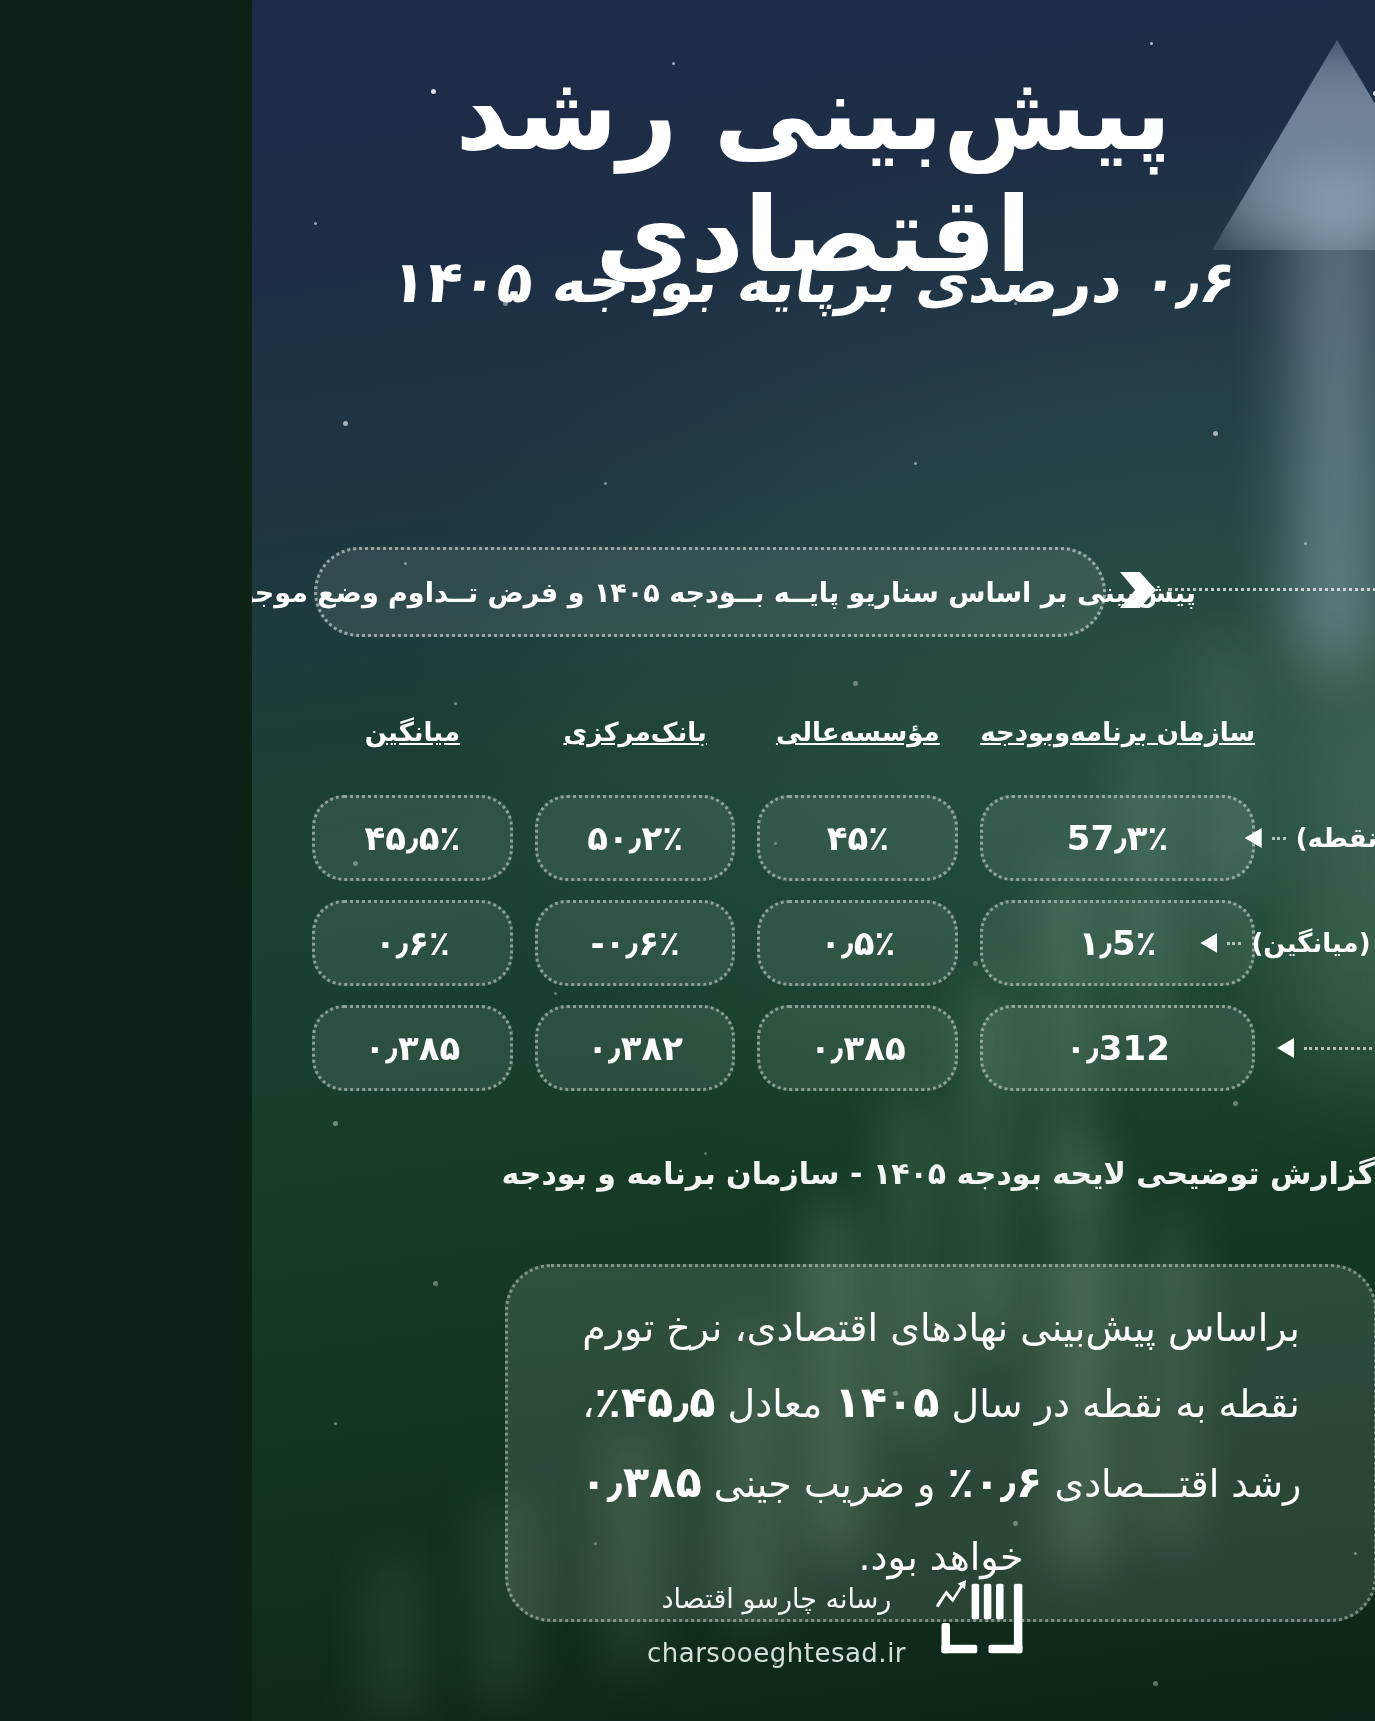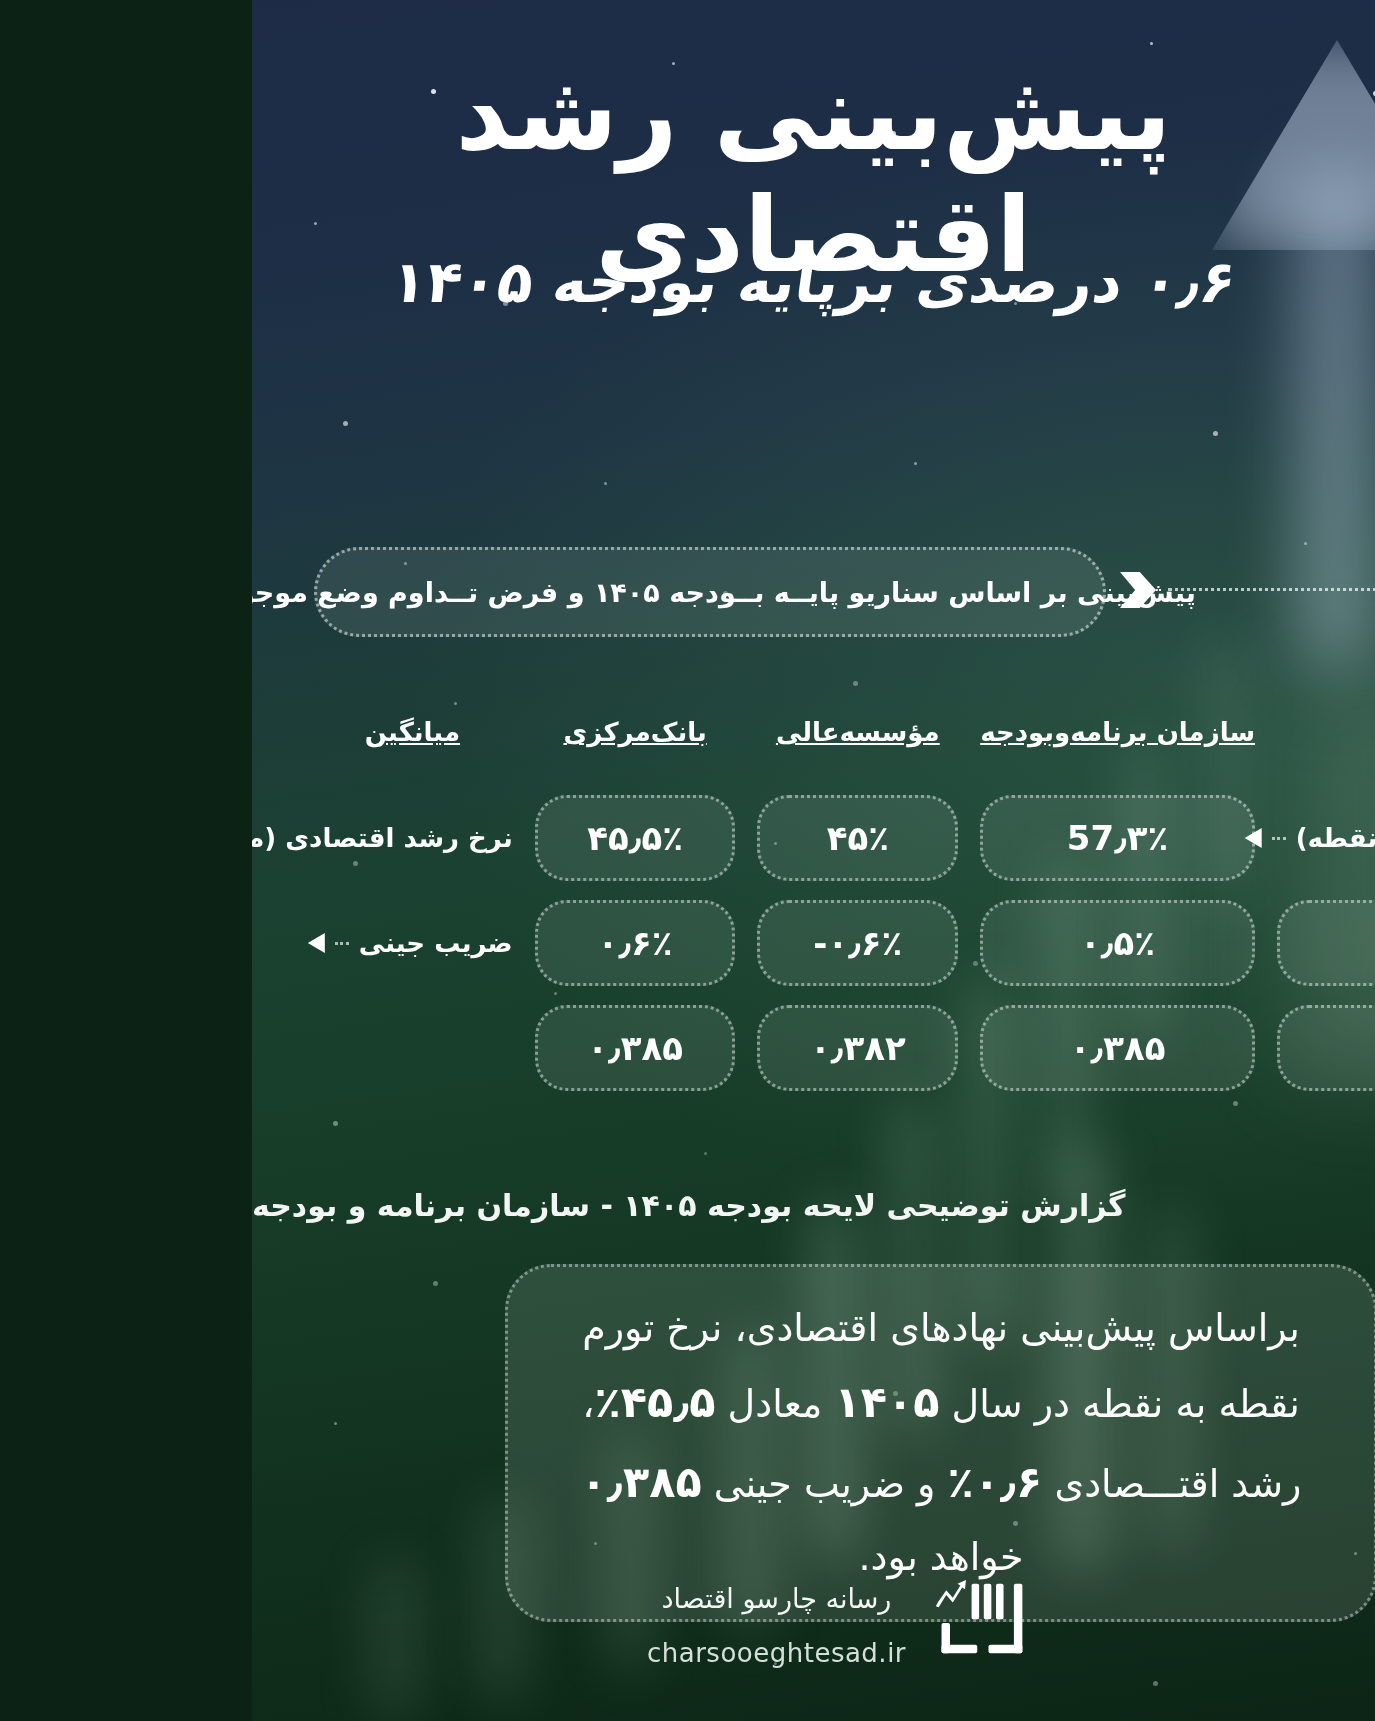--- a/index.html
+++ b/index.html
@@ -69,21 +69,21 @@
   .col-h{font-size:26px;font-weight:bold;text-align:center;white-space:nowrap;text-decoration:underline;}
   .row-label{display:flex;align-items:center;min-width:0;}
   .row-label .lbl{font-size:26px;font-weight:bold;white-space:nowrap;}
   .row-label .leader{flex:1;height:0;border-top:3px dotted rgba(255,255,255,.65);margin:0 10px;min-width:14px;}
   .tri-left{width:17px;height:20px;background:#fff;flex:0 0 auto;
     clip-path:polygon(100% 0,100% 100%,0 50%);}
   .pill{height:86px;box-sizing:border-box;border-radius:32px;
     background:rgba(215,236,226,.10);border:3px dotted rgba(255,255,255,.45);
     display:flex;align-items:center;justify-content:center;
     font-size:34px;font-weight:bold;direction:ltr;}
-  .caption{position:absolute;top:1188px;left:0;width:100%;text-align:left;
+  .caption{position:absolute;top:1156px;left:0;width:100%;text-align:right;
     font-size:30px;font-weight:bold;color:rgba(255,255,255,.95);}
   .parabox{position:absolute;left:253px;top:1264px;width:872px;box-sizing:border-box;
     border-radius:46px;background:rgba(226,242,234,.13);
     border:3px dotted rgba(255,255,255,.4);
     padding:26px 56px;text-align:center;direction:rtl;
     font-size:38px;line-height:1.85;}
   .parabox .b{font-weight:bold;font-size:43px;}
   .footer{position:absolute;left:0;top:1578px;width:100%;
     display:flex;flex-direction:row;justify-content:center;align-items:center;gap:28px;direction:rtl;padding-left:24px;}
   .brand-text{text-align:center;}
@@ -135,20 +135,21 @@
     <div class="col-h">بانک‌مرکزی</div>
     <div class="col-h">میانگین</div>
 
     <div class="row-label">
       <span class="lbl">نرخ تورم (نقطه‌به‌نقطه)</span>
       <span class="leader"></span>
       <span class="tri-left"></span>
     </div>
     <div class="pill">57٫۳٪</div>
     <div class="pill">۴۵٪</div>
+    <div class="pill">۵۰٫۲٪</div>
     <div class="pill">۴۵٫۵٪</div>
 
     <div class="row-label">
       <span class="lbl">نرخ رشد اقتصادی (میانگین)</span>
       <span class="leader"></span>
       <span class="tri-left"></span>
     </div>
     <div class="pill">۱٫5٪</div>
     <div class="pill">۰٫۵٪</div>
     <div class="pill">-۰٫۶٪</div>

